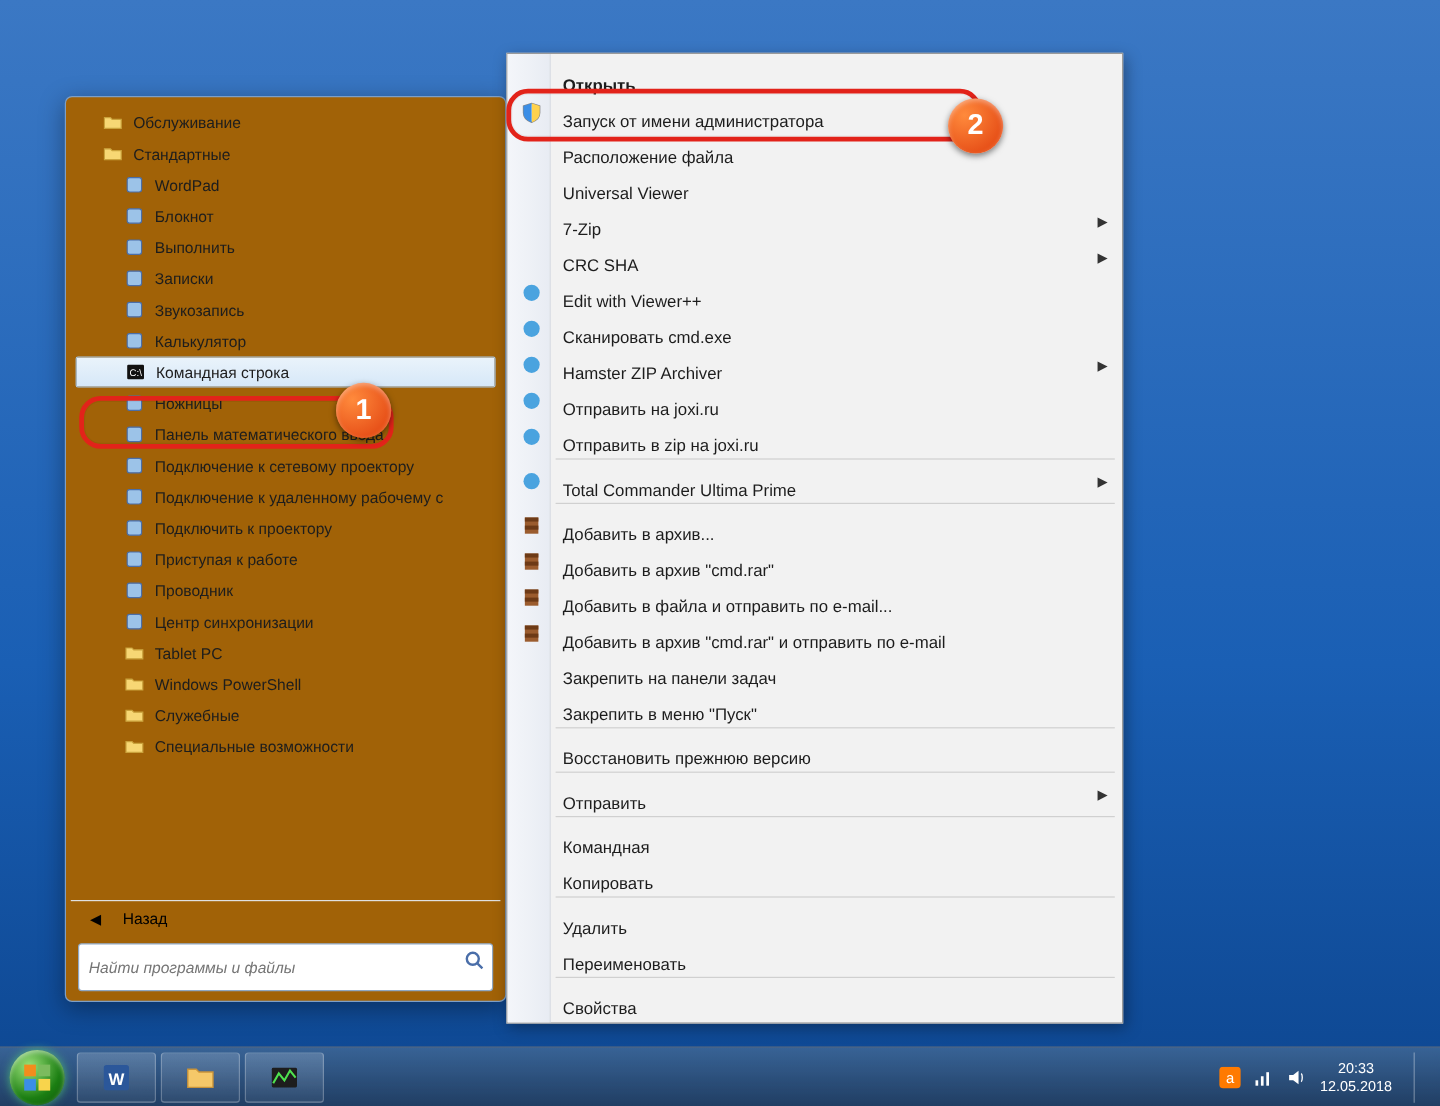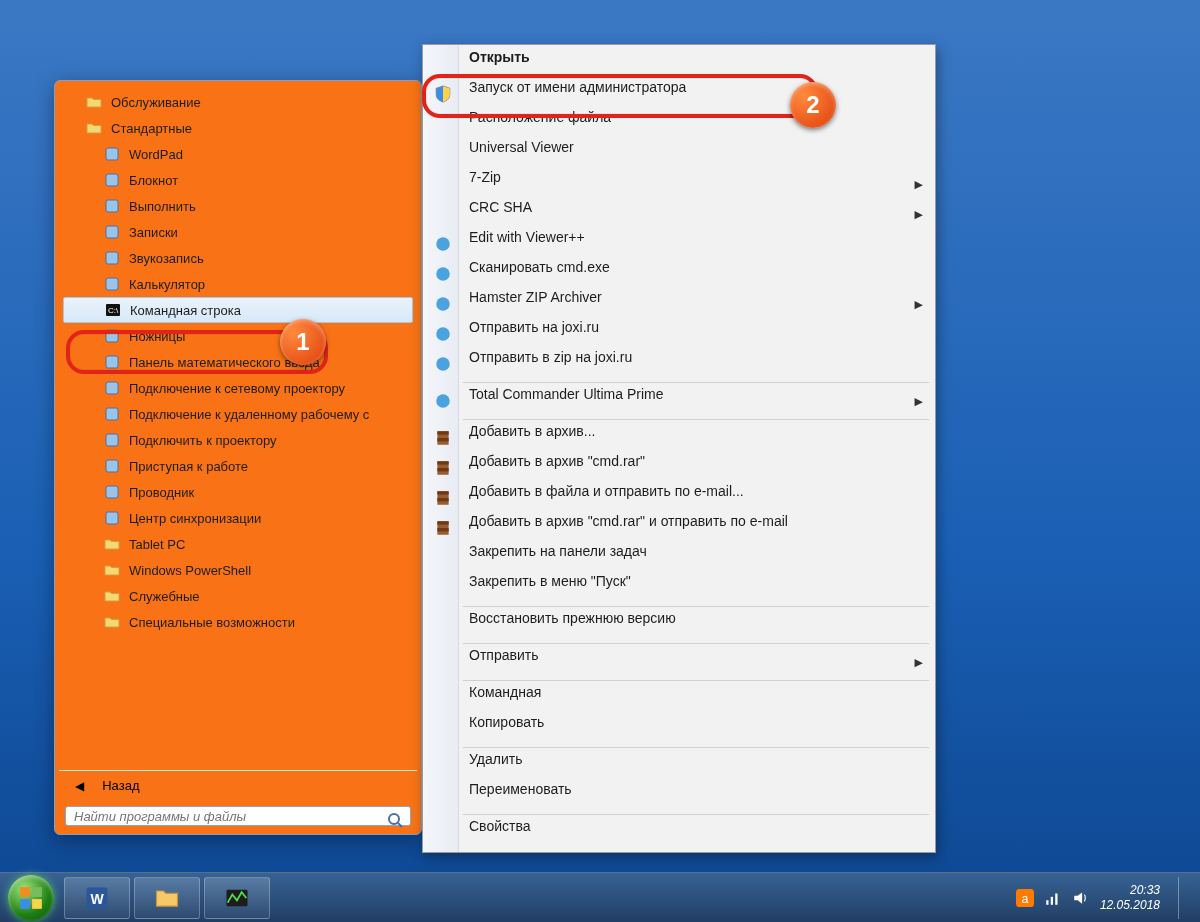--- a/index.html
+++ b/index.html
@@ -6,21 +6,21 @@
   html, body { width: 1200px; height: 922px; overflow: hidden; }
   body {
     background: linear-gradient(to bottom, #3b78c4 0%, #1a5fb4 60%, #0d4690 100%);
     position: relative;
   }
   
   .start-menu {
     position: absolute;
     left: 54px; top: 80px;
     width: 368px; height: 755px;
-    background: #f97316;
+    background: #a16207;
     border: 1px solid #7d9fc7;
     border-radius: 6px;
     box-shadow: 0 5px 20px rgba(0,0,0,.35);
     display: flex;
     flex-direction: column;
     padding: 6px 4px 6px 4px;
   }
   .program-list {
     flex: 1;
     overflow: hidden;
@@ -58,21 +58,21 @@
     height: 30px; font-size: 13px;
     padding-left: 16px;
     border-top: 1px solid #e0e0e0;
     margin-top: 2px;
   }
   .back-row .tri { margin-right: 18px; font-size: 12px; }
   .search-wrap {
     padding: 6px 6px 2px 6px;
   }
   .search-box {
-    width: 100%; height: 20px;
+    width: 100%; height: 40px;
     border: 1px solid #8fa7c2;
     border-radius: 3px;
     padding: 0 28px 0 8px;
     font-size: 13px;
     font-style: italic;
     color: #6a6a6a;
     background: #fff;
     outline: none;
   }
   .search-wrap { position: relative; }
@@ -93,21 +93,21 @@
   }
   .cm-gutter {
     position: absolute;
     left: 0; top: 0; bottom: 0;
     width: 36px;
     background: linear-gradient(to right, #f4f6fa, #e8ecf3);
     border-right: 1px solid #d7dbe3;
   }
   .cm-item {
     position: relative;
-    display: flex; align-items: flex-start;
+    display: flex; align-items: flex-end;
     height: 30px;
     font-size: 14px;
     padding-left: 44px;
     padding-right: 18px;
     color: #1d1d1d;
     cursor: default;
   }
   .cm-item.bold { font-weight: 700; }
   .cm-item .cm-icon {
     position: absolute; left: 9px; top: 6px;
@@ -172,21 +172,21 @@
     background: linear-gradient(to bottom, rgba(255,255,255,.18), rgba(255,255,255,.05));
     display: flex; align-items: center; justify-content: center;
   }
   .tray {
     margin-left: auto;
     display: flex; align-items: center;
     gap: 10px;
     color: #fff;
     font-size: 12px;
   }
-  .tray .clock { text-align: right; line-height: 1.25; font-style: italic; }
+  .tray .clock { text-align: center; line-height: 1.25; }
   .tray .show-desktop {
     width: 14px; height: 42px;
     border-left: 1px solid rgba(255,255,255,.35);
     margin-left: 8px;
   }
   .tray .tray-icon { width: 18px; height: 18px; display:flex;align-items:center;justify-content:center; }
 
   
 </style>
 </head>

